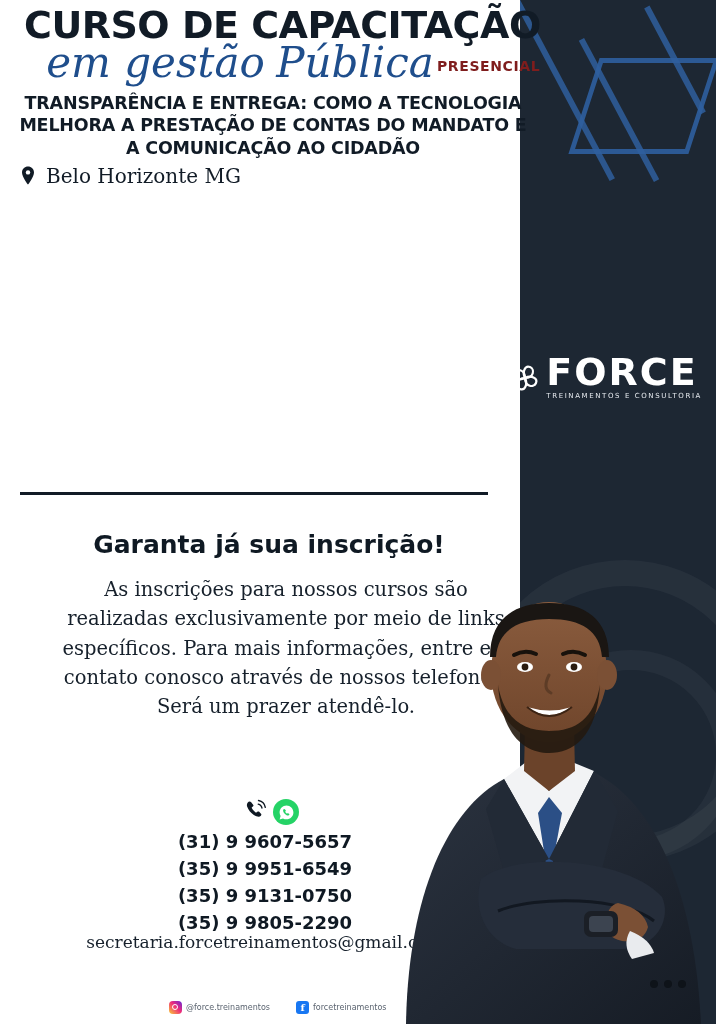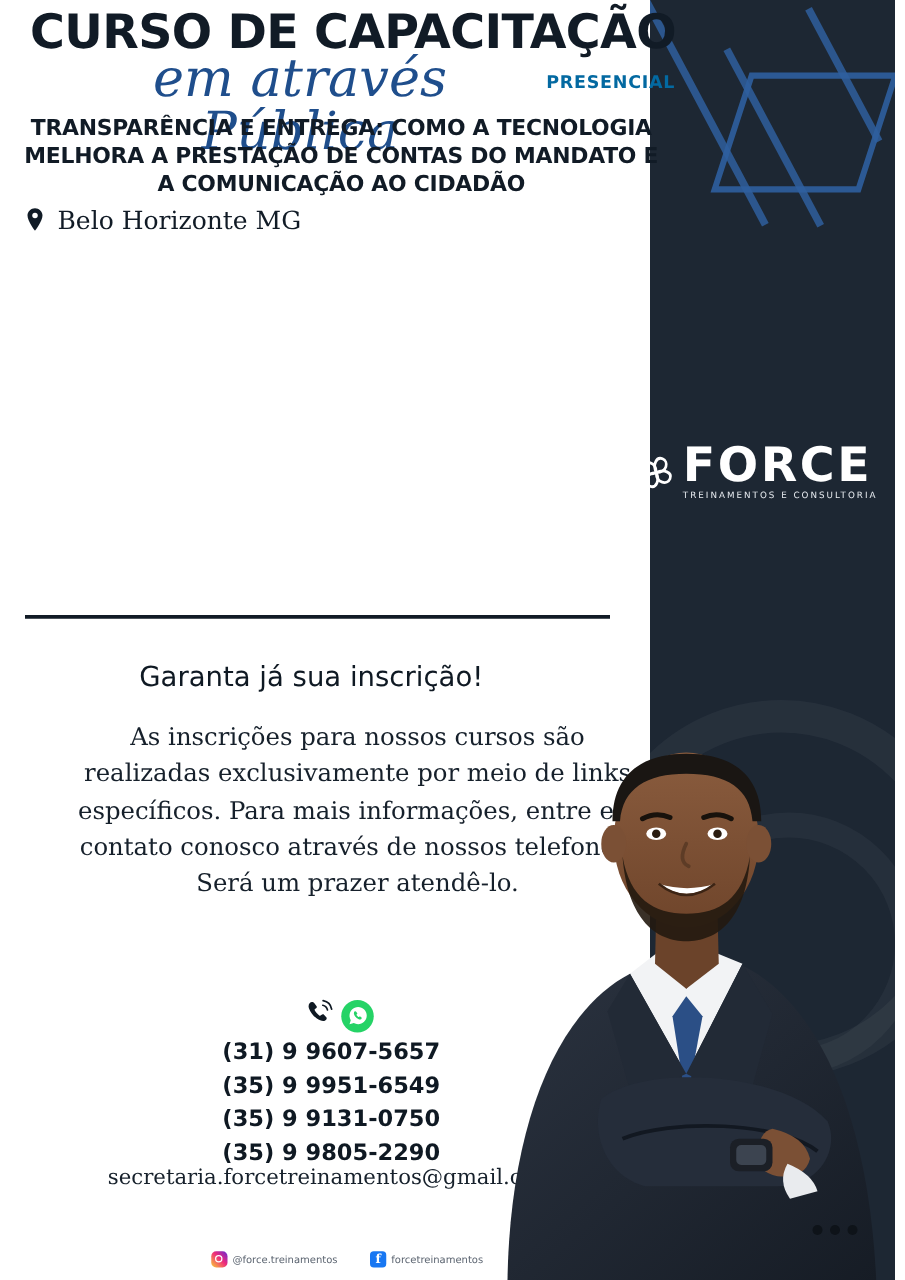--- a/index.html
+++ b/index.html
@@ -116,21 +116,21 @@
     font-size: 42px;
   }
   .badge-presencial {
     position: absolute;
     top: 58px;
     left: 437px;
     font-family: "DejaVu Sans", sans-serif;
     font-weight: bold;
     font-size: 14px;
     letter-spacing: .6px;
-    color: #0369a1;
+    color: #7f1d1d;
   }
   .subtitle {
     position: absolute;
     top: 92px;
     left: 18px;
     width: 510px;
     text-align: center;
     font-family: "DejaVu Sans", sans-serif;
     font-weight: bold;
     font-size: 17.5px;
@@ -198,26 +198,26 @@
     left: 20px;
     width: 468px;
     height: 3px;
     background: #111b26;
   }
 
   
   .cta-title {
     position: absolute;
     top: 530px;
-    left: 4px;
+    left: 24px;
     width: 490px;
     text-align: center;
     font-family: "DejaVu Sans", sans-serif;
-    font-weight: normal;
-    font-size: 22px;
+    font-weight: bold;
+    font-size: 25px;
     color: #0f1923;
   }
   .cta-body {
     position: absolute;
     top: 575px;
     left: 36px;
     width: 460px;
     text-align: center;
     font-family: "DejaVu Serif", serif;
     font-size: 19.5px;
@@ -350,21 +350,21 @@
     <div class="deco-line deco-1"></div>
     <div class="deco-line deco-2"></div>
     <div class="deco-line deco-3"></div>
     <div class="deco-box"></div>
     <div class="deco-swirl"></div>
     <div class="deco-swirl2"></div>
   </div>
 
   <div class="title-main">CURSO DE CAPACITAÇÃO</div>
   <div class="title-script">
-    <span class="em">em através</span>
+    <span class="em">em gestão</span>
     <span class="em">Pública</span>
   </div>
   <div class="badge-presencial">PRESENCIAL</div>
   <div class="subtitle">TRANSPARÊNCIA E ENTREGA: COMO A TECNOLOGIA MELHORA A PRESTAÇÃO DE CONTAS DO MANDATO E A COMUNICAÇÃO AO CIDADÃO</div>
 
   <div class="info-line info-1">
     <span class="ico">
       <svg width="20" height="22" viewBox="0 0 20 22">
         <path d="M10 1.5c-3.3 0-6 2.6-6 5.9 0 4.4 6 12.2 6 12.2s6-7.8 6-12.2c0-3.3-2.7-5.9-6-5.9z" fill="#111b26"></path>
         <circle cx="10" cy="7.4" r="2.2" fill="#ffffff"></circle>

